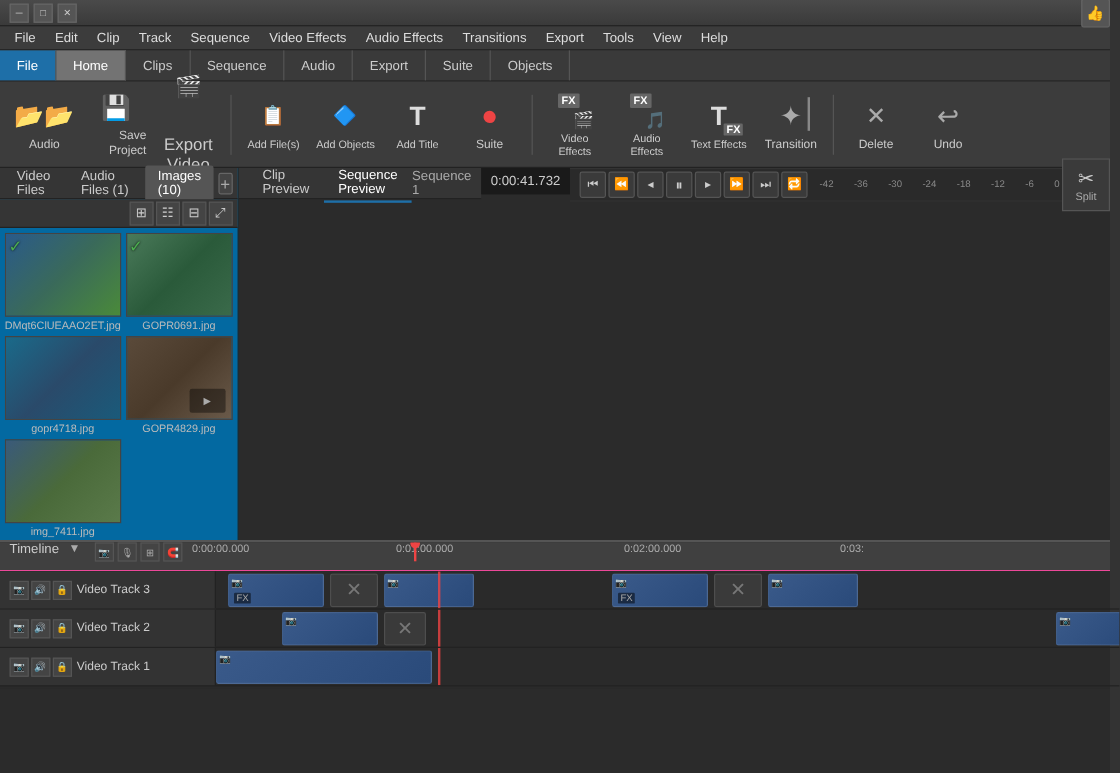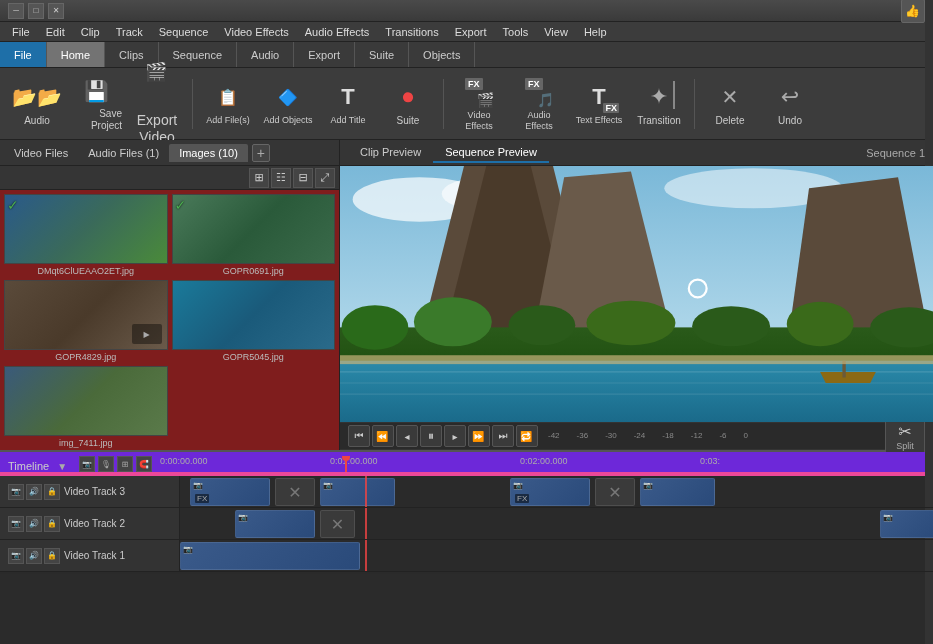--- a/index.html
+++ b/index.html
@@ -106,21 +106,21 @@
 
     
     #main-content {
       display: flex;
       height: calc(644px - 22px - 20px - 26px - 72px - 124px);
     }
 
     
     #left-panel {
       width: 340px;
-      background: #7f1d1d;
+      background: #0369a1;
       border-right: 1px solid #222;
       display: flex;
       flex-direction: column;
     }
 
     
     #file-tabs {
       display: flex;
       align-items: center;
       background: #353535;
@@ -216,21 +216,21 @@
     }
     
     #media-grid::-webkit-scrollbar { width: 8px; }
     #media-grid::-webkit-scrollbar-track { background: #2a2a2a; }
     #media-grid::-webkit-scrollbar-thumb { background: #555; border-radius: 4px; }
 
     
     #right-panel {
       flex: 1;
       display: flex;
-      flex-direction: column;
+      flex-direction: row;
       background: #2b2b2b;
       justify-content: center;
     }
 
     
     #preview-tabs {
       display: flex;
       align-items: center;
       background: #353535;
       height: 26px;
@@ -608,32 +608,32 @@
         <div class="media-label">DMqt6ClUEAAO2ET.jpg</div>
       </div>
 
       <div class="media-item">
         <div class="media-thumb" style="background: linear-gradient(135deg, #4a7a5a, #2a5a3a, #3a6a4a);">
           <span class="check-mark">✓</span>
         </div>
         <div class="media-label">GOPR0691.jpg</div>
       </div>
 
+      <div class="media-item">
+        <div class="media-thumb" style="background: linear-gradient(135deg, #1a6a8a, #2a4a6a, #1a5a7a);"></div>
+        <div class="media-label">gopr4718.jpg</div>
+      </div>
 
       <div class="media-item">
         <div class="media-thumb" style="background: linear-gradient(135deg, #5a4a3a, #4a3a2a, #6a5a4a);">
           <div style="position:absolute; bottom:5px; right:5px; width:30px; height:20px; background: rgba(0,0,0,0.4); border-radius:2px; display:flex; align-items:center; justify-content:center; font-size:8px; color:#aaa;">▶</div>
         </div>
         <div class="media-label">GOPR4829.jpg</div>
       </div>
 
-      <div class="media-item">
-        <div class="media-thumb" style="background: linear-gradient(135deg, #1a7a9a, #1a5a7a, #2a6a8a);"></div>
-        <div class="media-label">GOPR5045.jpg</div>
-      </div>
 
       <div class="media-item">
         <div class="media-thumb" style="background: linear-gradient(135deg, #3a5a7a, #4a6a3a, #5a7a4a);"></div>
         <div class="media-label">img_7411.jpg</div>
       </div>
 
     </div>
 
     <div style="position:absolute; right:0; top:0; width:8px; height:100%; background:#333;"></div>
   </div>
@@ -701,20 +701,23 @@
 
         <polygon points="460,185 510,185 505,195 465,195" fill="#8b6914"></polygon>
         <rect x="480" y="175" width="3" height="15" fill="#6a5a3a"></rect>
 
         <rect x="0" y="170" width="590" height="8" fill="#c8b47a" opacity="0.7"></rect>
 
         <circle cx="350" cy="110" r="8" fill="none" stroke="white" stroke-width="2"></circle>
       </svg>
     </div>
 
+    <div id="time-display">
+      <span>0:00:41.732</span>
+    </div>
 
     <div id="playback-controls">
       <div class="pb-btn">⏮</div>
       <div class="pb-btn">⏪</div>
       <div class="pb-btn">◂</div>
       <div class="pb-btn play">⏸</div>
       <div class="pb-btn">▸</div>
       <div class="pb-btn">⏩</div>
       <div class="pb-btn">⏭</div>
       <div class="pb-btn">🔁</div>
@@ -738,21 +741,21 @@
       <div id="split-btn" style="margin-left:auto; width:40px; height:44px; font-size:20px; display:flex; flex-direction:column; align-items:center; justify-content:center; background:#3a3a3a; border:1px solid #555; cursor:pointer;">
         <span style="font-size:16px; color:#ccc;">✂</span>
         <span style="font-size:9px; color:#aaa;">Split</span>
       </div>
     </div>
   </div>
 </div>
 
 <div id="timeline" style="height:124px; background:#2a2a2a; border-top:2px solid #555;">
 
-  <div id="timeline-header" style="height:24px; background:#6d28d9; display:flex; align-items:flex-end; padding:0 8px; border-bottom:4px solid #ec4899; gap:8px;">
+  <div id="timeline-header" style="height:24px; background:#404040; display:flex; align-items:flex-start; padding:0 8px; border-bottom:1px solid #ec4899; gap:8px;">
     <span class="tl-label">Timeline</span>
     <span class="tl-dropdown">▼</span>
 
     <div style="display:flex; gap:3px; margin-left:4px;">
       <div class="tl-icon-btn">📷</div>
       <div class="tl-icon-btn">🎙</div>
       <div class="tl-icon-btn">⊞</div>
       <div class="tl-icon-btn">🧲</div>
     </div>
 

